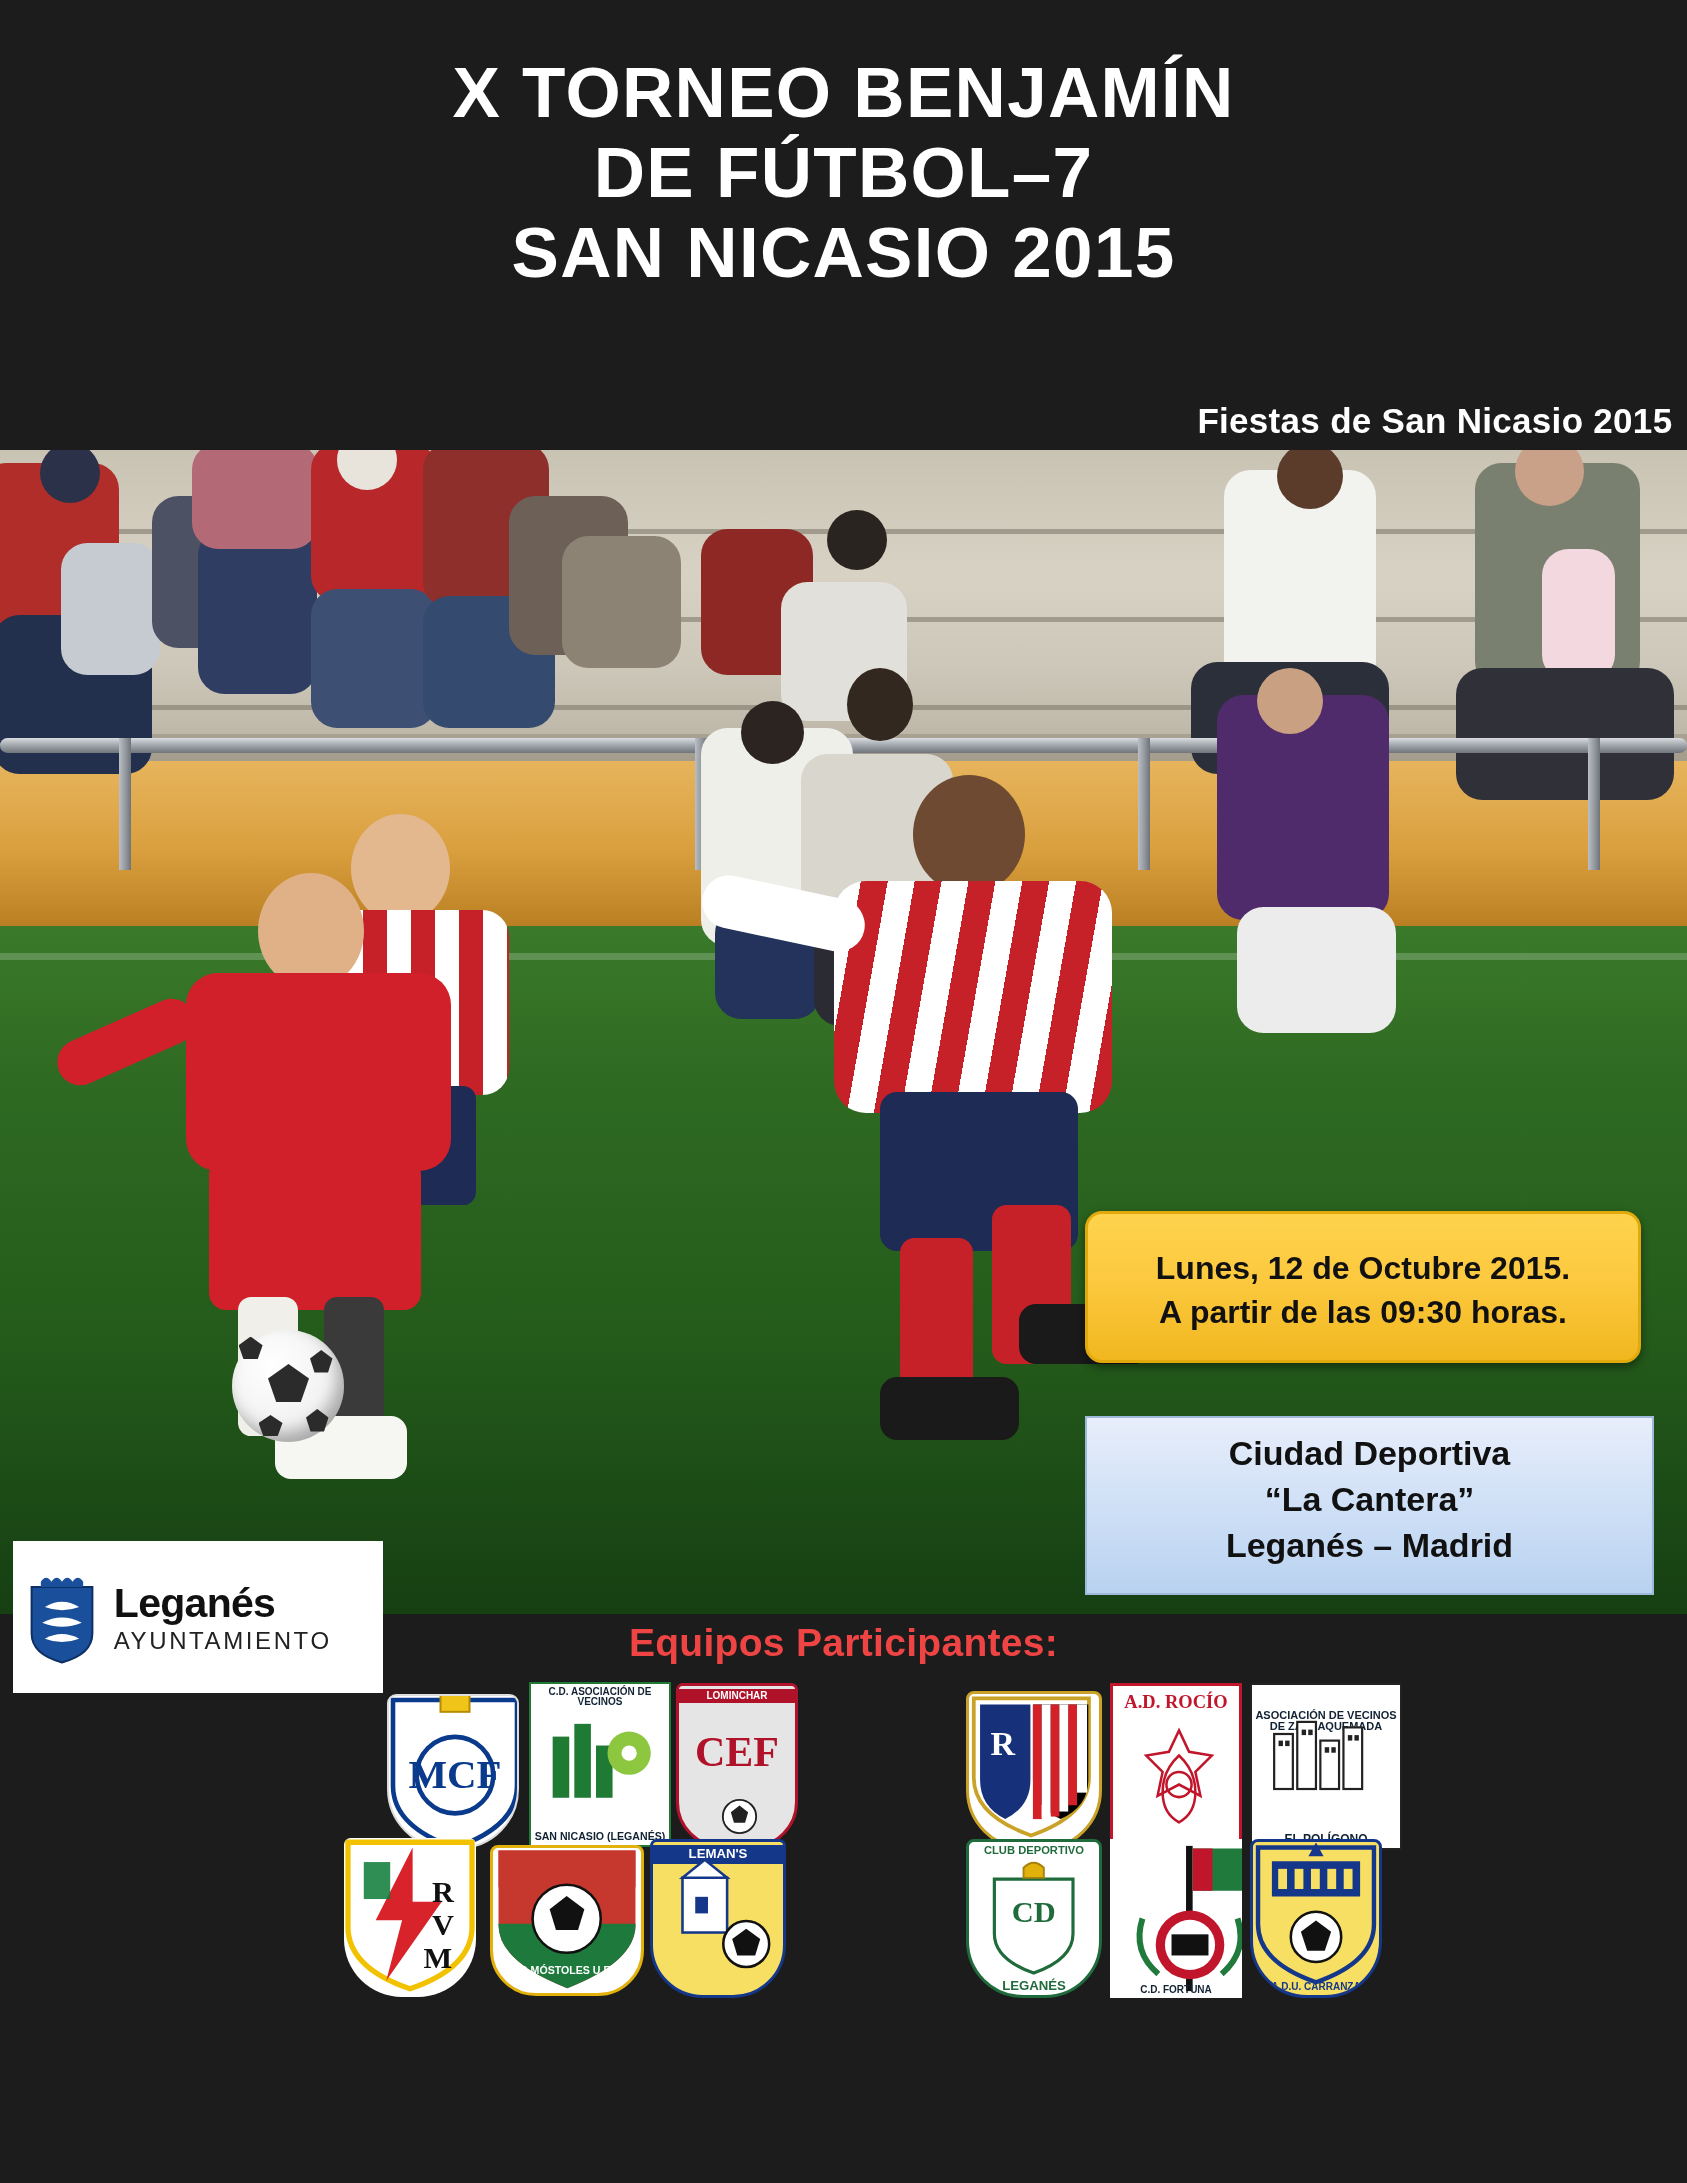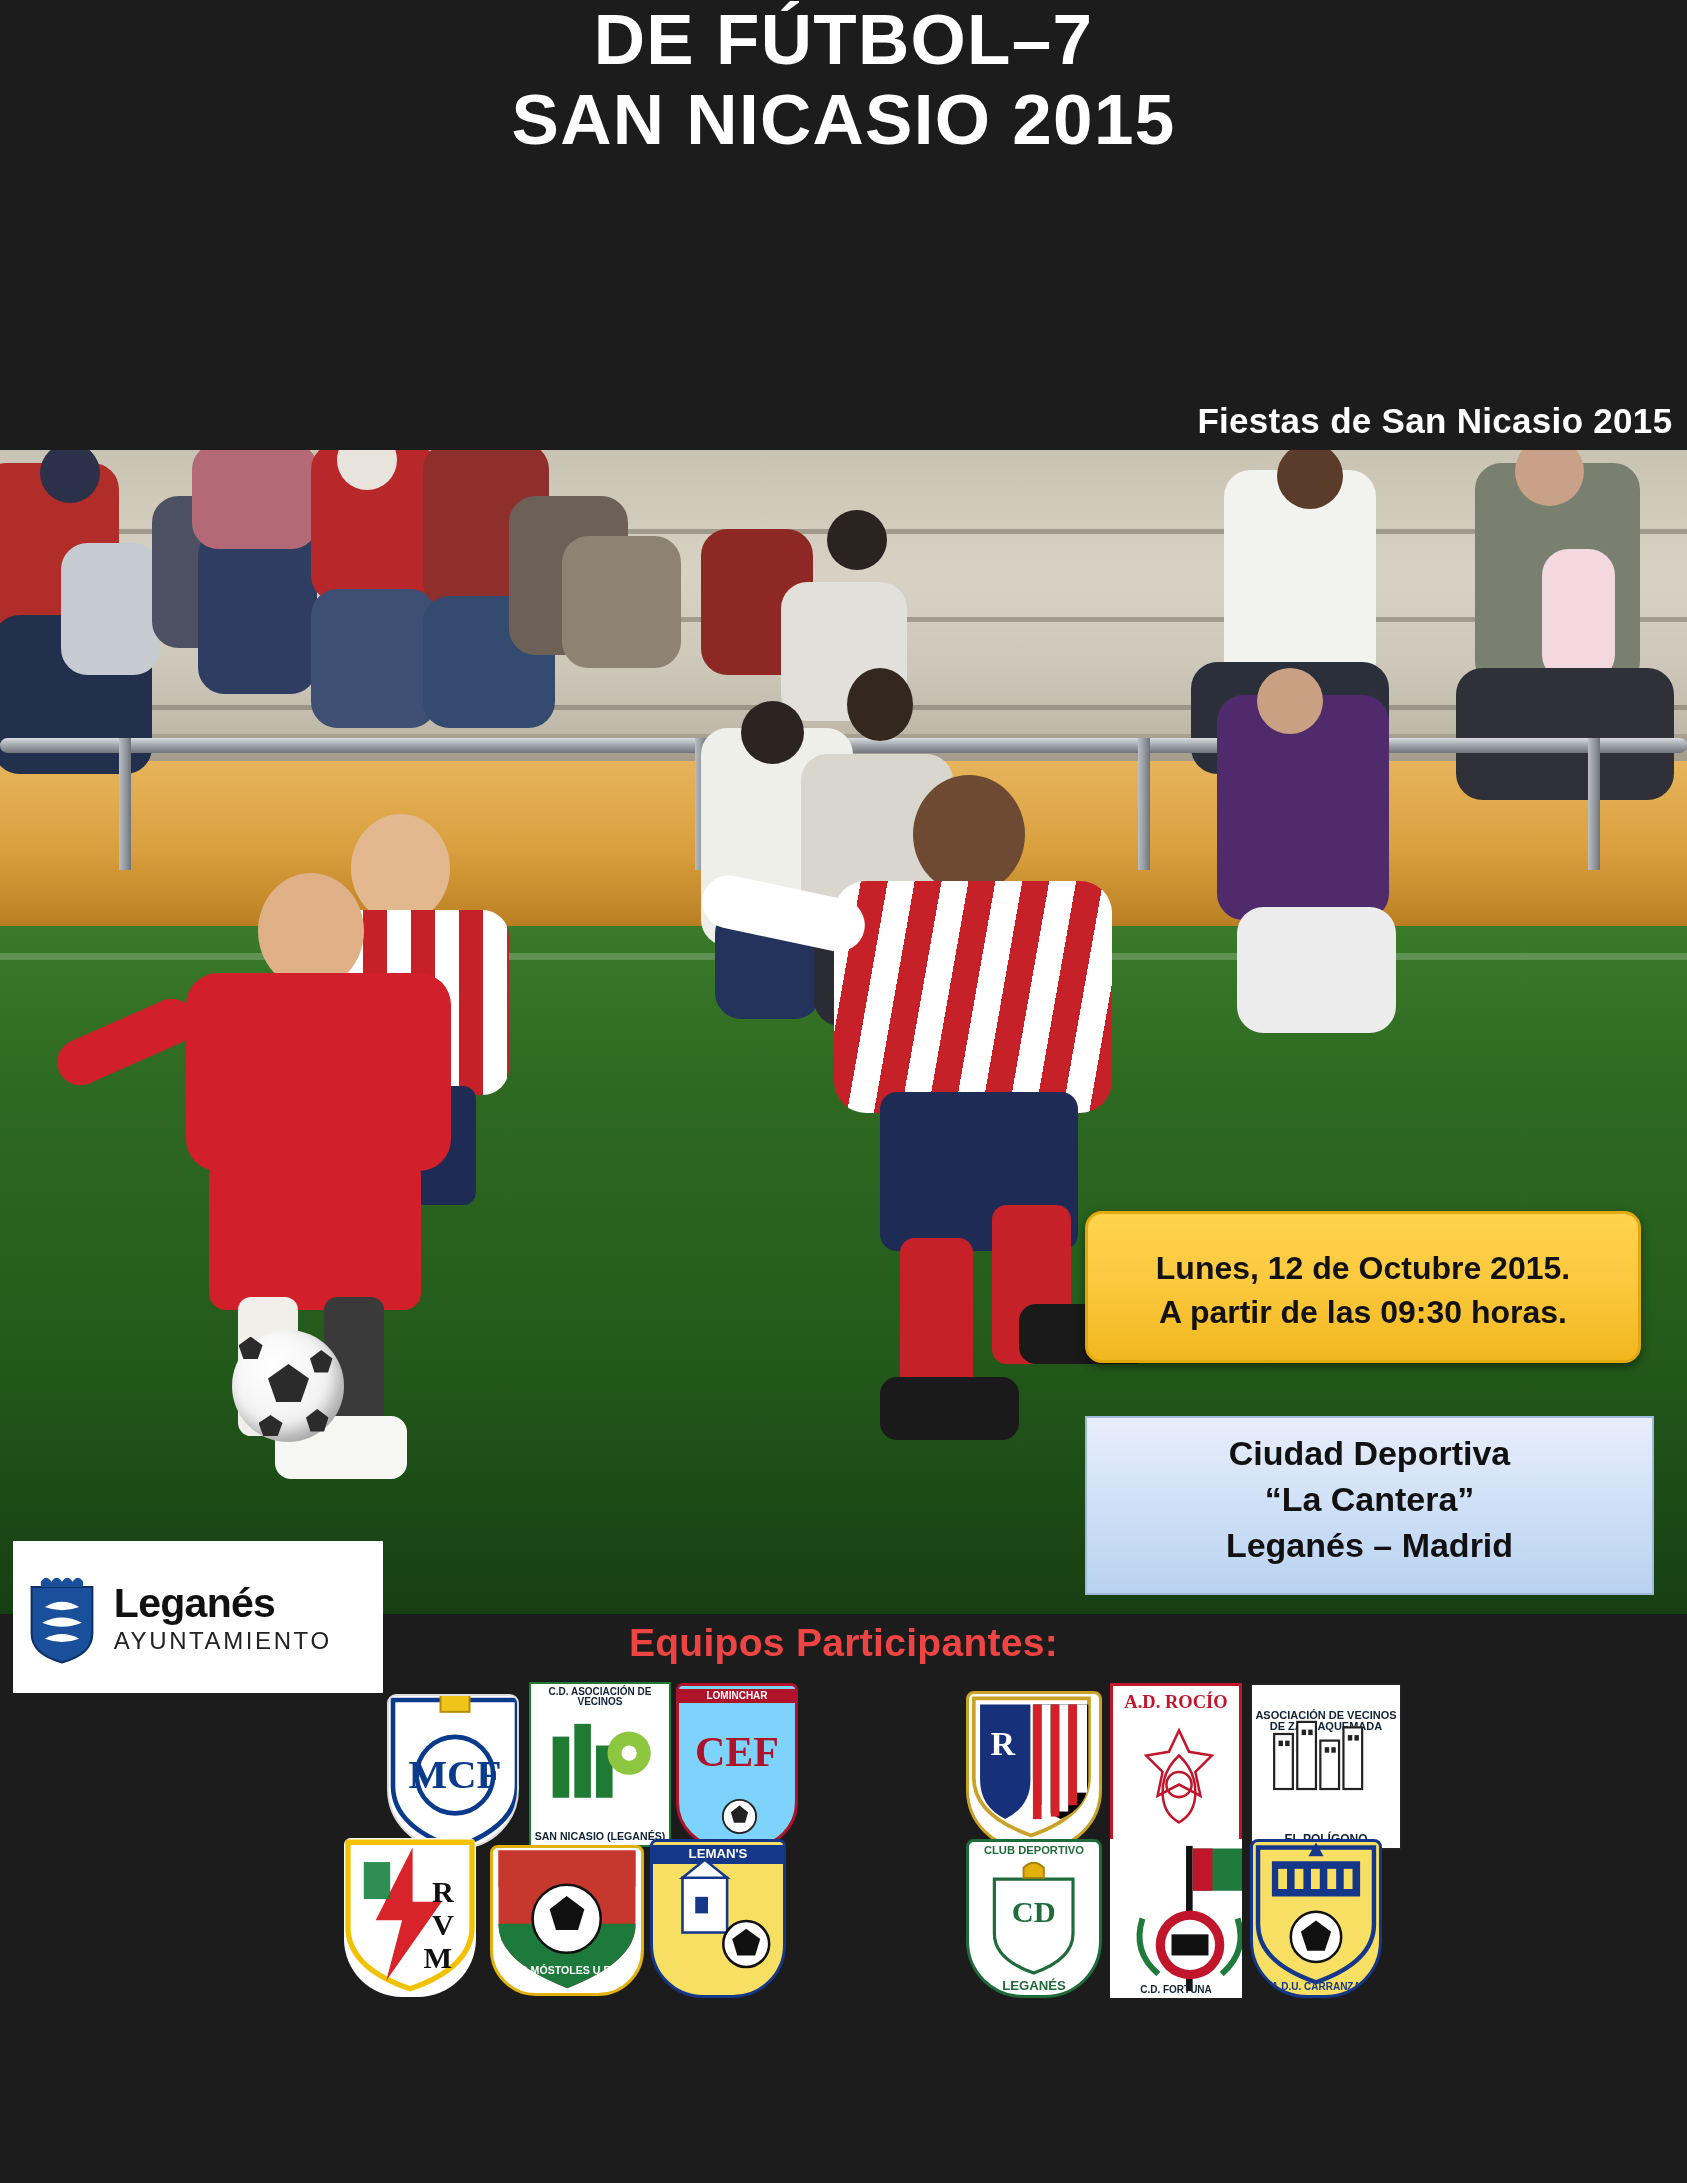--- a/index.html
+++ b/index.html
@@ -210,20 +210,21 @@
     color: #ffffff;
     letter-spacing: 0.7px;
   }
 </style>
 </head>
 <body>
 
 <div class="poster">
 
   <div class="header">
+    <div class="title-line title-1">X TORNEO BENJAMÍN</div>
     <div class="title-line">DE FÚTBOL–7</div>
     <div class="title-line">SAN NICASIO 2015</div>
     <div class="subtitle-fiestas">Fiestas de San Nicasio 2015</div>
   </div>
 
   <div class="photo">
     <div class="stand-wall"></div>
     <div class="stand-step" style="top:79px"></div>
     <div class="stand-step" style="top:167px"></div>
     <div class="stand-step" style="top:255px"></div>
@@ -369,21 +370,21 @@
             <rect x="0" y="20" width="26" height="96" fill="#1f7a33"></rect>
             <rect x="34" y="0" width="26" height="116" fill="#1f7a33"></rect>
             <rect x="68" y="34" width="26" height="82" fill="#1f7a33"></rect>
             <circle cx="120" cy="46" r="34" fill="#8dc63f"></circle>
             <circle cx="120" cy="46" r="12" fill="#ffffff"></circle>
           </g>
         </svg>
         <div class="crest-label">SAN NICASIO (LEGANÉS)</div>
       </div>
 
-      <div class="crest" style="left:676px; top:9.3px; width:122px; height:165px; background:#7dd3fc; border:3.3px solid #b0122a; border-radius:6.6px 6.6px 46px 46px;">
+      <div class="crest" style="left:676px; top:9.3px; width:122px; height:165px; background:#e5e5e5; border:3.3px solid #b0122a; border-radius:6.6px 6.6px 46px 46px;">
         <div class="crest-top" style="background:#b0122a; color:#fff; padding:2px 0;">LOMINCHAR</div>
         <div style="position:absolute; left:0; top:42px; width:100%; text-align:center; font-size:42px; font-weight:bold; color:#b0122a; font-family:'Liberation Serif', serif;">CEF</div>
         <svg viewBox="0 0 60 60" width="37" height="37" style="position:absolute; left:42px; bottom:10.6px;">
           <circle cx="30" cy="30" r="27" fill="#ffffff" stroke="#222" stroke-width="3"></circle>
           <polygon points="30,12 44,23 39,40 21,40 16,23" fill="#222"></polygon>
         </svg>
       </div>
 
       <div class="crest" style="left:966px; top:17px; width:136px; height:159px; background:#ffffff; border:3.3px solid #c9a227; border-radius:8px 8px 60px 60px;">
         <svg viewBox="0 0 205 240" width="129" height="152" style="font-size:15px">

